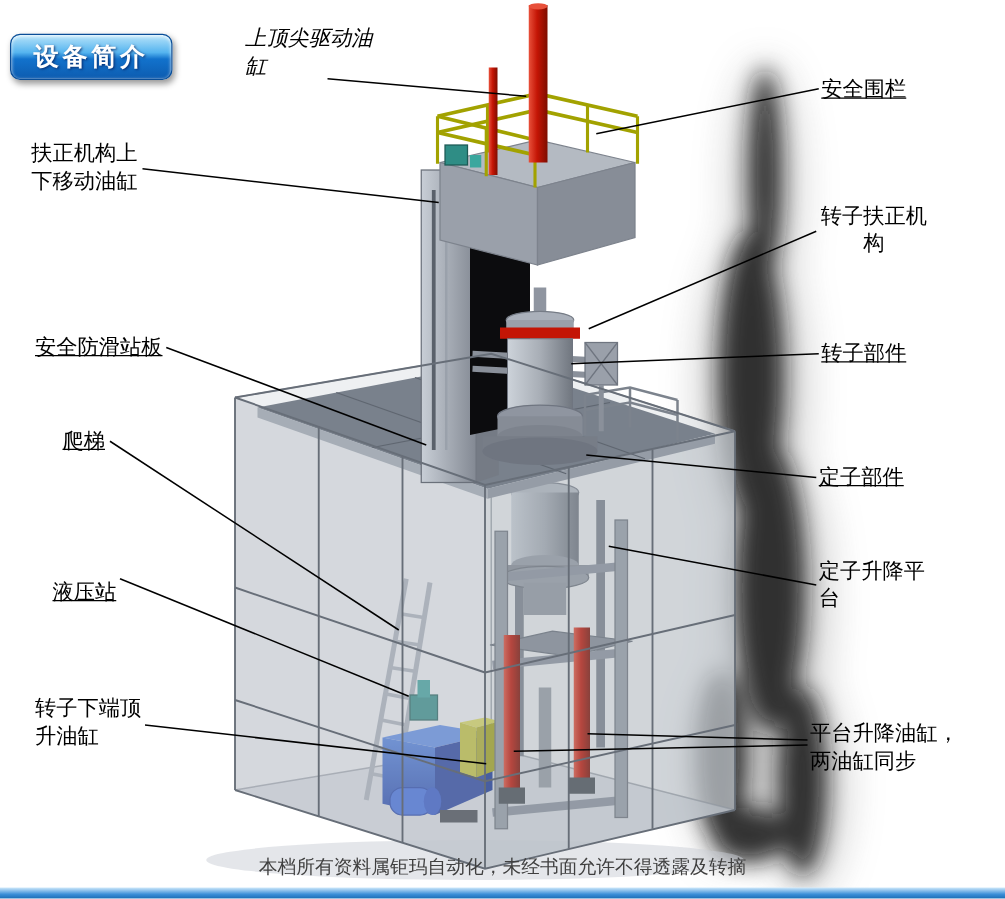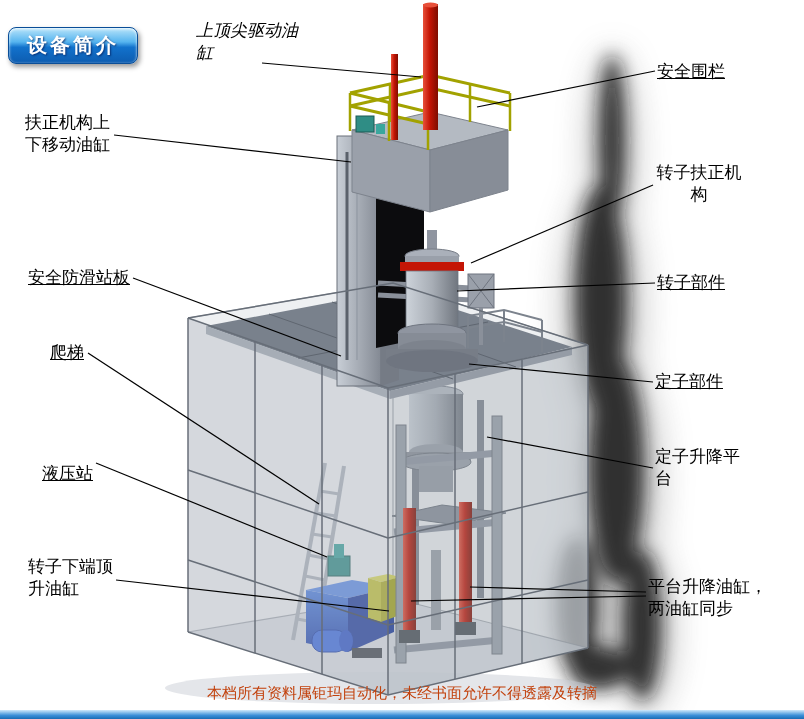--- a/index.html
+++ b/index.html
@@ -27,21 +27,21 @@
   .c5 { left:28px;  top:267px; }
   .c6 { left:657px; top:272px; }
   .c7 { left:50px;  top:342px; }
   .c8 { left:655px; top:371px; }
   .c9 { left:42px;  top:451px;margin-top:12px; }
   .c10{ left:655px; top:446px; width:88px; }
   .c11{ left:28px;  top:556px; width:88px; }
   .c12{ left:648px; top:576px; width:126px; }
   .footer-note {
     position:absolute; left:0; top:684px; width:100%;
-    text-align:center; font-size:15px; color:#c2410c;
+    text-align:center; font-size:15px; color:#404040;
   }
   .bottom-bar {
     position:absolute; left:0; bottom:0; width:100%; height:9px;
     background:linear-gradient(180deg,#cfe9fb 0%,#3b8fd8 60%,#1a6cb4 100%);
   }
 </style>
 </head>
 <body>
 
 <div class="stage">

